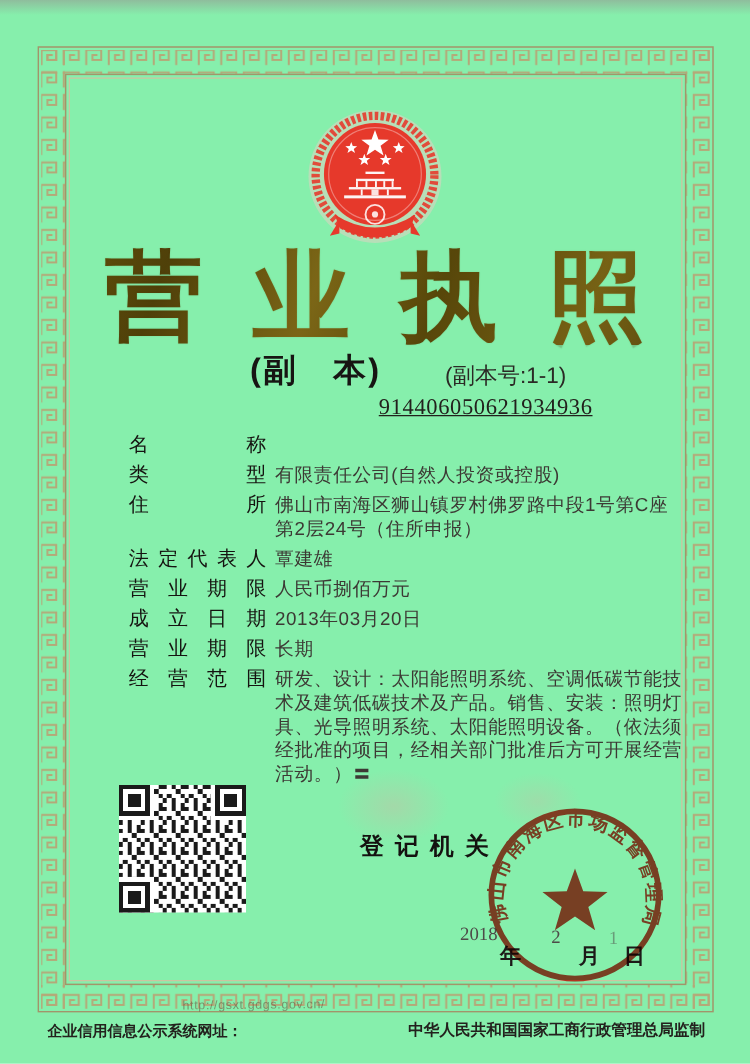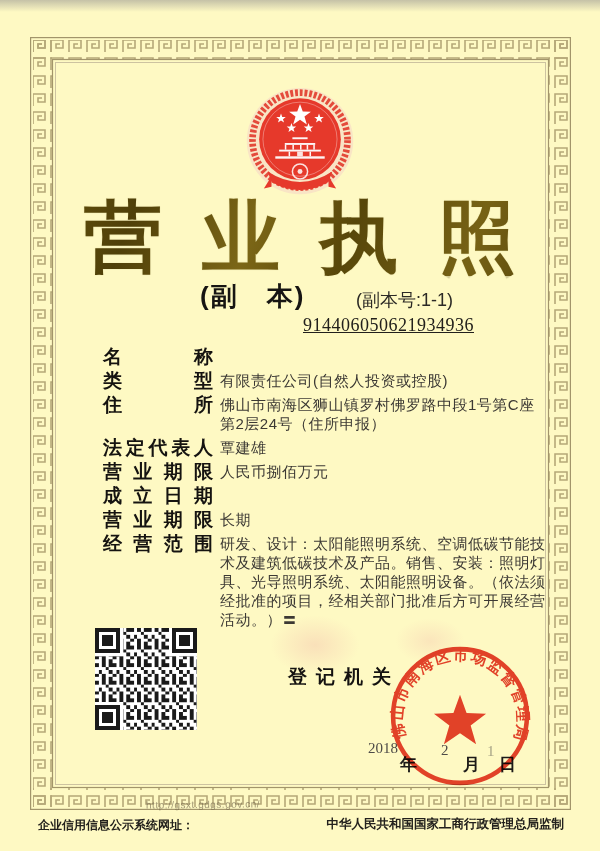--- a/index.html
+++ b/index.html
@@ -1,19 +1,19 @@
 <!DOCTYPE html>
 <html><head>
 <meta charset="utf-8">
 <style>
   html,body{margin:0;padding:0;}
   .page{
     position:relative;
     width:600px;height:851px;
-    background:#fef9c3;
+    background:#86efac;
     font-family:"Liberation Sans","DejaVu Sans",sans-serif;
     overflow:hidden;
   }
   .scan-band{
     position:absolute;left:0;top:0;width:100%;height:12px;
     background:linear-gradient(180deg,rgba(150,148,144,.55),rgba(150,148,144,0));
   }
   .scan-blob{position:absolute;border-radius:50%;pointer-events:none;}
   .blob1{left:270px;top:615px;width:90px;height:60px;
     background:radial-gradient(ellipse at center,rgba(238,160,160,.28),rgba(238,160,160,0) 70%);}
@@ -32,21 +32,21 @@
     text-shadow:0 0 1px rgba(70,56,8,.25);
   }
   .subtitle{position:absolute;left:200px;top:279px;font-size:26px;font-weight:700;color:#171513;letter-spacing:2px;}
   .copy-no{position:absolute;left:356px;top:288px;font-size:18px;color:#2b2925;}
   .credit-label{position:absolute;left:132px;top:317px;font-size:17px;font-weight:700;letter-spacing:3px;color:#151310;}
   .credit-code{position:absolute;left:303px;top:315px;font-size:18px;font-family:"Liberation Serif","DejaVu Serif",serif;color:#22201c;letter-spacing:.5px;text-decoration:underline;}
   .fields{position:absolute;left:103px;top:347px;width:450px;}
   .field-row{display:flex;margin-bottom:5px;}
   .field-label{
     width:110px;min-width:110px;margin-right:7px;
-    font-size:19px;font-weight:700;color:#151310;
+    font-size:16px;font-weight:400;color:#151310;
     text-align:justify;text-align-last:justify;line-height:19px;
   }
   .field-value{
     width:330px;font-size:15px;color:#3c3934;line-height:19px;letter-spacing:.5px;
   }
   .qr{position:absolute;left:95px;top:628px;width:102px;height:102px;}
   .registry{position:absolute;left:288px;top:664px;font-size:19px;font-weight:700;letter-spacing:9px;color:#141210;}
   .seal{position:absolute;left:386px;top:642px;width:148px;height:148px;mix-blend-mode:multiply;opacity:.92;}
   .date-num{position:absolute;font-family:"Liberation Serif","DejaVu Serif",serif;font-size:15px;color:#4d4b48;}
   .date-unit{position:absolute;font-size:17px;font-weight:700;color:#1c1a18;}
@@ -142,20 +142,21 @@
     <div class="field-row">
       <div class="field-label">法定代表人</div>
       <div class="field-value">覃建雄</div>
     </div>
     <div class="field-row">
       <div class="field-label">营业期限</div>
       <div class="field-value">人民币捌佰万元</div>
     </div>
     <div class="field-row">
       <div class="field-label">成立日期</div>
+      <div class="field-value">2013年03月20日</div>
     </div>
     <div class="field-row">
       <div class="field-label">营业期限</div>
       <div class="field-value">长期</div>
     </div>
     <div class="field-row">
       <div class="field-label">经营范围</div>
       <div class="field-value">研发、设计：太阳能照明系统、空调低碳节能技术及建筑低碳技术及产品。销售、安装：照明灯具、光导照明系统、太阳能照明设备。（依法须经批准的项目，经相关部门批准后方可开展经营活动。）〓</div>
     </div>
   </div>

